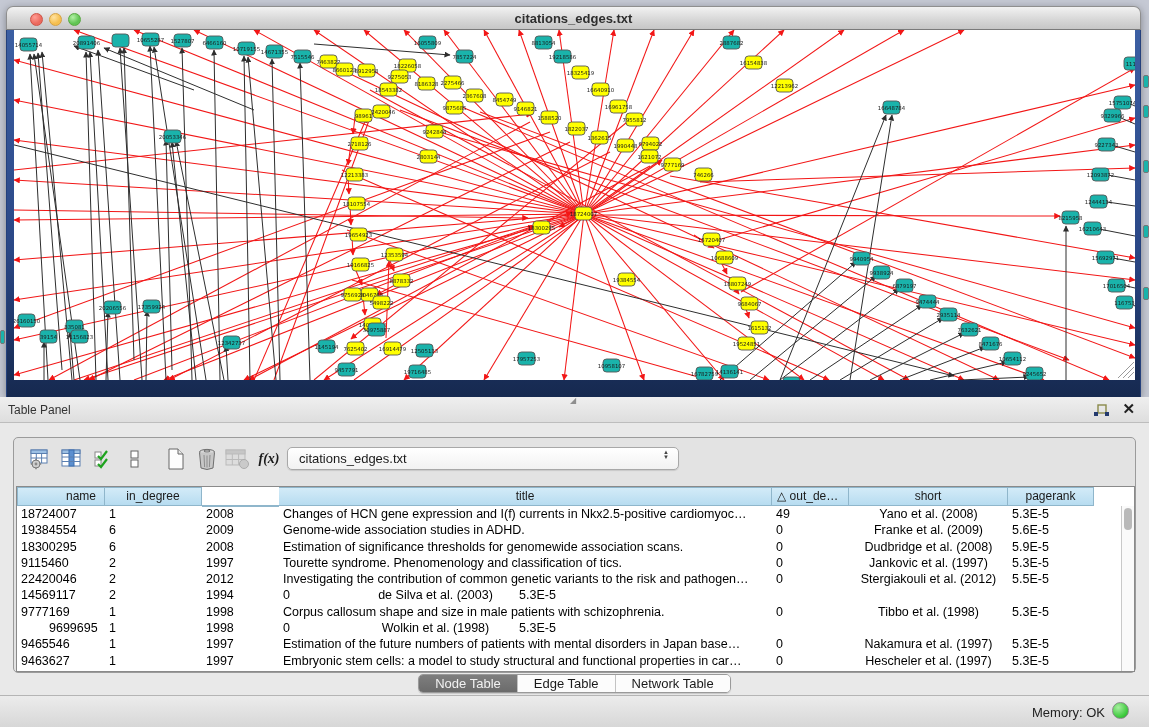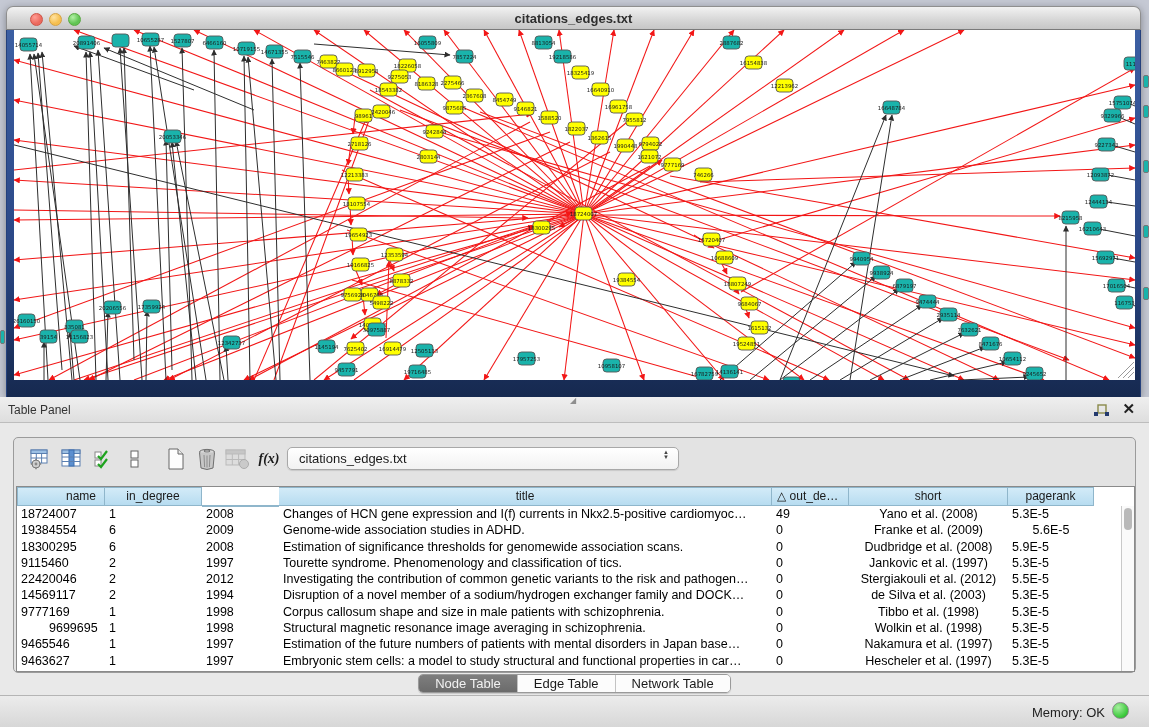--- a/index.html
+++ b/index.html
@@ -796,21 +796,21 @@
             <div class="td center" style="width: 159px;">Yano et al. (2008)</div>
             <div class="td" style="width: 86px;">5.3E-5</div>
           </div>
           <div class="trow">
             <div class="td" style="width: 88px;">19384554</div>
             <div class="td" style="width: 97px;">6</div>
             <div class="td" style="width: 77px;">2009</div>
             <div class="td" style="width: 493px;">Genome-wide association studies in ADHD.</div>
             <div class="td" style="width: 77px;">0</div>
             <div class="td center" style="width: 159px;">Franke et al. (2009)</div>
-            <div class="td" style="width: 86px; text-align: center;">5.6E-5</div>
+            <div class="td" style="width: 86px;">5.6E-5</div>
           </div>
           <div class="trow">
             <div class="td" style="width: 88px;">18300295</div>
             <div class="td" style="width: 97px;">6</div>
             <div class="td" style="width: 77px;">2008</div>
             <div class="td" style="width: 493px;">Estimation of significance thresholds for genomewide association scans.</div>
             <div class="td" style="width: 77px;">0</div>
             <div class="td center" style="width: 159px;">Dudbridge et al. (2008)</div>
             <div class="td" style="width: 86px;">5.9E-5</div>
           </div>
@@ -829,39 +829,37 @@
             <div class="td" style="width: 77px;">2012</div>
             <div class="td" style="width: 493px;">Investigating the contribution of common genetic variants to the risk and pathogen…</div>
             <div class="td" style="width: 77px;">0</div>
             <div class="td center" style="width: 159px;">Stergiakouli et al. (2012)</div>
             <div class="td" style="width: 86px;">5.5E-5</div>
           </div>
           <div class="trow">
             <div class="td" style="width: 88px;">14569117</div>
             <div class="td" style="width: 97px;">2</div>
             <div class="td" style="width: 77px;">1994</div>
-            <div class="td" style="width: 493px;">Disruption of a novel member of a sodium/hydrogen exchanger family and DOCK…</div>
             <div class="td" style="width: 77px;">0</div>
             <div class="td center" style="width: 159px;">de Silva et al. (2003)</div>
             <div class="td" style="width: 86px;">5.3E-5</div>
           </div>
           <div class="trow">
             <div class="td" style="width: 88px;">9777169</div>
             <div class="td" style="width: 97px;">1</div>
             <div class="td" style="width: 77px;">1998</div>
             <div class="td" style="width: 493px;">Corpus callosum shape and size in male patients with schizophrenia.</div>
             <div class="td" style="width: 77px;">0</div>
             <div class="td center" style="width: 159px;">Tibbo et al. (1998)</div>
             <div class="td" style="width: 86px;">5.3E-5</div>
           </div>
           <div class="trow">
             <div class="td" style="width: 88px; padding-left: 32px;">9699695</div>
             <div class="td" style="width: 97px;">1</div>
             <div class="td" style="width: 77px;">1998</div>
-            <div class="td" style="width: 493px;">Structural magnetic resonance image averaging in schizophrenia.</div>
             <div class="td" style="width: 77px;">0</div>
             <div class="td center" style="width: 159px;">Wolkin et al. (1998)</div>
             <div class="td" style="width: 86px;">5.3E-5</div>
           </div>
           <div class="trow">
             <div class="td" style="width: 88px;">9465546</div>
             <div class="td" style="width: 97px;">1</div>
             <div class="td" style="width: 77px;">1997</div>
             <div class="td" style="width: 493px;">Estimation of the future numbers of patients with mental disorders in Japan base…</div>
             <div class="td" style="width: 77px;">0</div>

